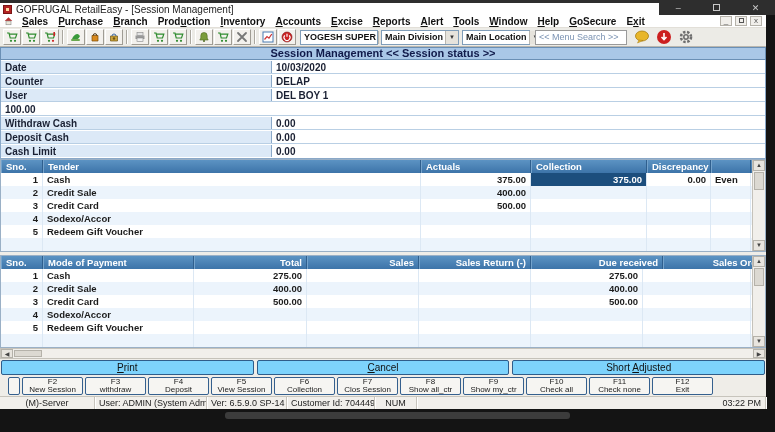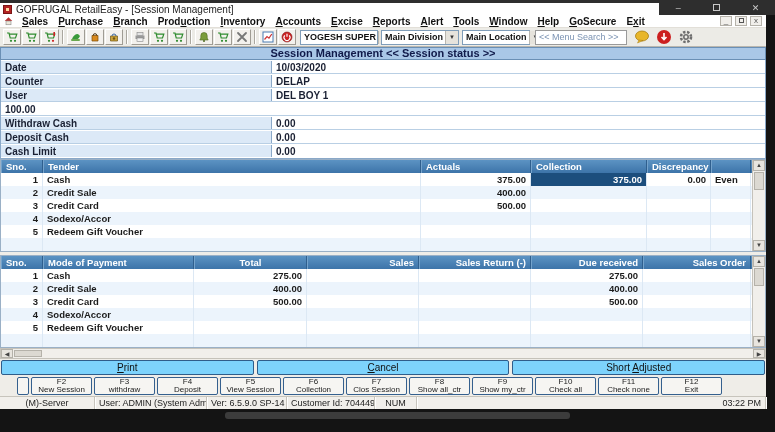--- a/index.html
+++ b/index.html
@@ -88,21 +88,21 @@
   .harrow { width:12px; background:#e8e5df; border:1px solid #b5b2aa; font-size:6px; color:#444;
     text-align:center; line-height:8px; flex:none; }
   .hthumb { width:28px; background:#dcd9d2; border:1px solid #b5b2aa; margin:1px; flex:none; }
   .hspace { flex:1; }
 
   
   .actions { height:15px; display:flex; gap:3px; padding:0 1px; flex:none; }
   .abtn { flex:1; background:#7dd3fc; border:1px solid #2f5d8a; border-radius:2px;
     font-size:10px; color:#111; text-align:center; line-height:13px; cursor:default; }
   .abtn u { text-decoration:underline; }
-  .fkeys { height:18px; display:flex; gap:2px; padding:0 17px; flex:none; }
+  .fkeys { height:18px; display:flex; gap:2px; padding:0 8px; flex:none; }
   .fspacer { width:12px; background:#f6f5f2; border:1px solid #35608e; border-radius:2px; flex:none;}
   .fbtn { width:61px; background:#f6f5f2; border:1px solid #35608e; border-radius:2px;
     display:flex; flex-direction:column; align-items:center; justify-content:center;
     font-size:8px; line-height:8.5px; color:#222; cursor:default; flex:none; }
   .ffill { flex:1; }
 
   
   .statusbar { height:13px; background:#f1efeb; border-top:1px solid #c7c4bc;
     display:flex; align-items:center; flex:none; }
   .sseg { font-size:9px; color:#222; padding:0 4px; border-right:1px solid #c7c4bc;
@@ -399,24 +399,24 @@
     </div>
   </div>
 
   <div class="gap3"></div>
 
   <div class="grid">
     <div id="payment-grid-body">
         <div class="ghead">
           <div class="gh" style="width: 42px; text-align: left;">Sno.</div>
           <div class="gh" style="width: 151px; text-align: left;">Mode of Payment</div>
-          <div class="gh" style="width: 113px; text-align: center;">Total</div>
+          <div class="gh" style="width: 113px; text-align: right;">Total</div>
           <div class="gh" style="width: 112px; text-align: right;">Sales</div>
           <div class="gh" style="width: 112px; text-align: right;">Sales Return (-)</div>
-          <div class="gh" style="width: 112px; text-align: right;">Due received</div>
+          <div class="gh" style="width: 132px; text-align: right;">Due received</div>
           <div class="gh" style="width: 108px; text-align: right;">Sales Order</div>
           <div class="gh gfill"></div>
         </div>
         <div class="gr">
           <div class="gc" style="width: 42px; text-align: right;">1</div>
           <div class="gc" style="width: 151px; text-align: left;">Cash</div>
           <div class="gc" style="width: 113px; text-align: right;">275.00</div>
           <div class="gc" style="width: 112px; text-align: right;"></div>
           <div class="gc" style="width: 112px; text-align: right;"></div>
           <div class="gc" style="width: 112px; text-align: right;">275.00</div>

